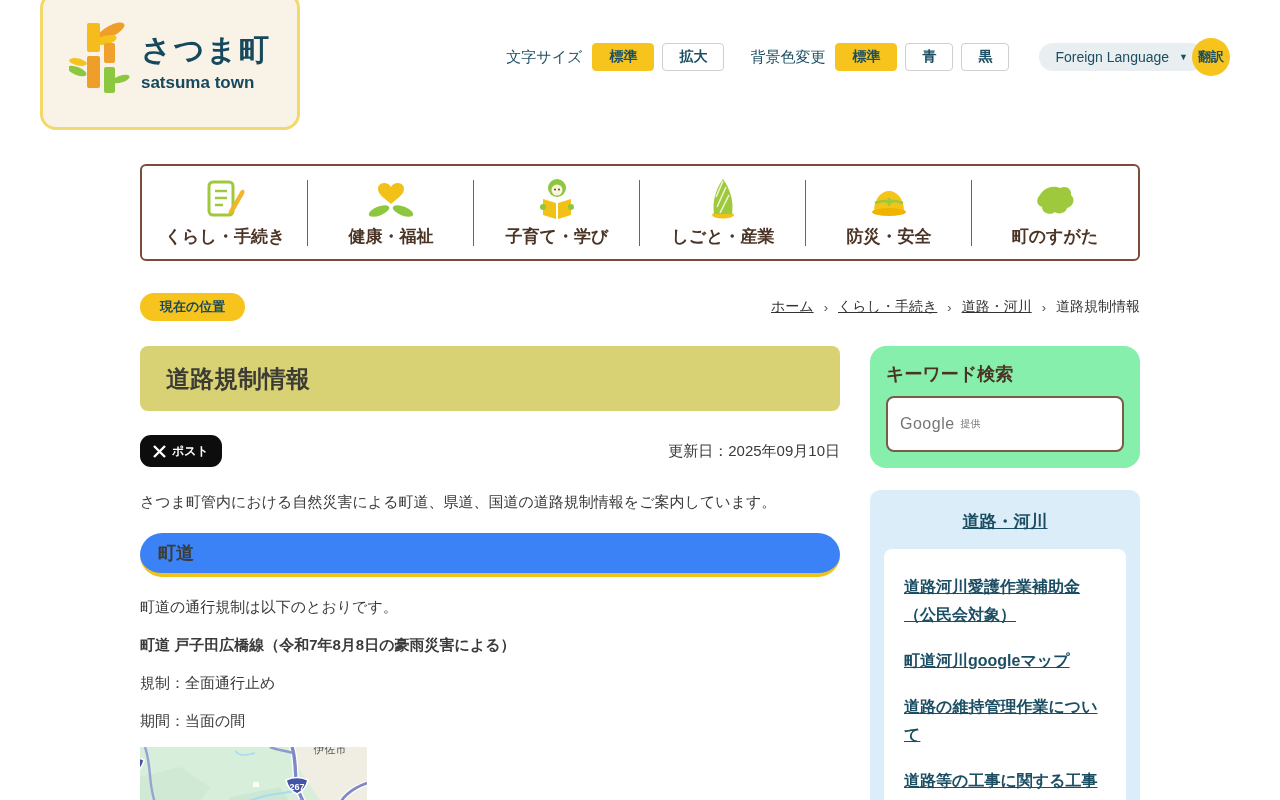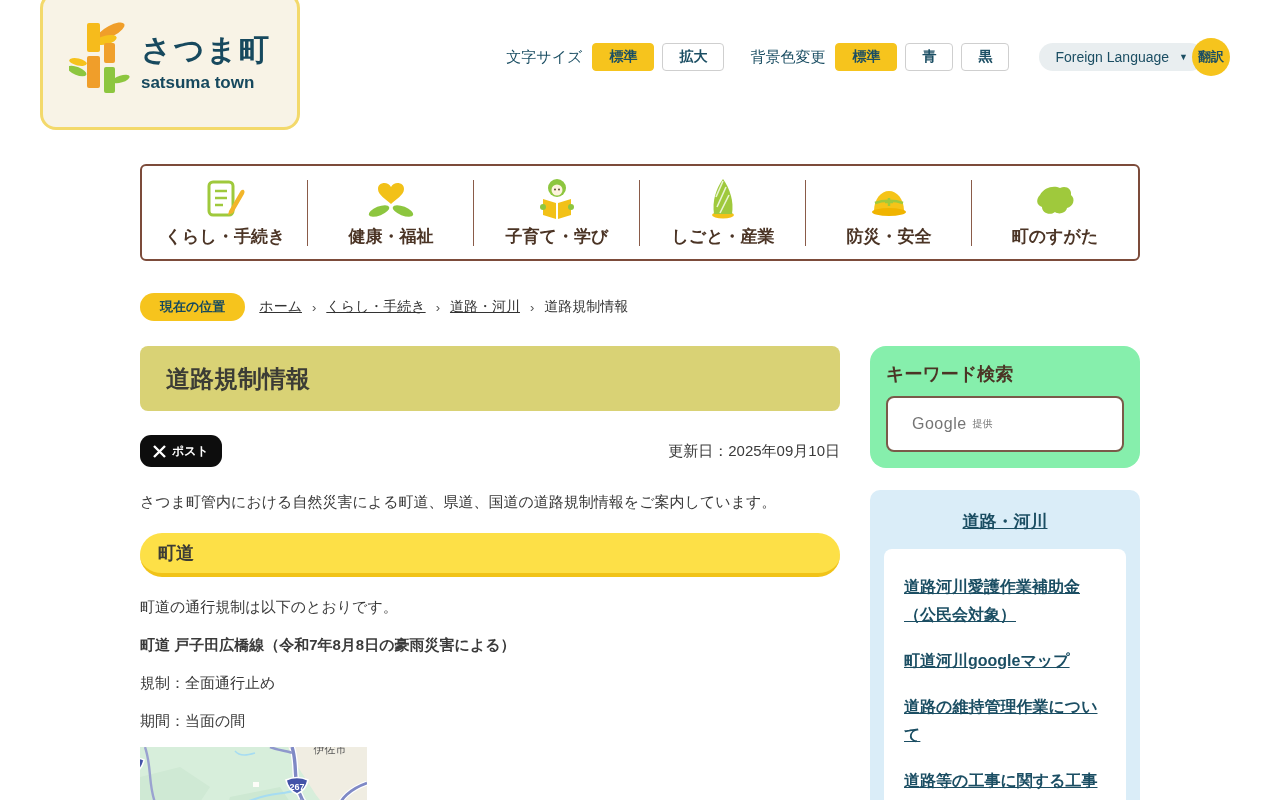--- a/index.html
+++ b/index.html
@@ -32,21 +32,21 @@
   .main-nav { margin:34px 140px 0; height:97px; border:2px solid #7c4b3a;
     border-radius:6px; display:flex; background:#fff; }
   .nav-item { flex:1; position:relative; display:flex; flex-direction:column;
     align-items:center; justify-content:center; gap:4px; cursor:pointer; }
   .nav-item:not(:last-child)::after { content:""; position:absolute; right:0; top:14px;
     width:1px; height:66px; background:#8a5b49; }
   .nav-icon { height:44px; display:flex; align-items:flex-end; justify-content:center; }
   .nav-label { font-size:17px; font-weight:bold; color:#4b3425; }
 
   
-  .breadcrumb { margin:33px 140px 3px; display:flex; align-items:center; gap:14px; height:26px; }
+  .breadcrumb { margin:33px 140px 3px; display:flex; align-items:center; gap:14px; height:26px;justify-content:space-between; }
   .crumb-badge { background:#f6c41d; color:#17495e; font-size:13px; font-weight:bold;
     padding:5px 20px; border-radius:14px; }
   .crumb-list { display:flex; align-items:center; gap:10px; font-size:14px; color:#333; }
   .crumb-list a { color:#333; text-decoration:underline; cursor:pointer; }
   .crumb-sep { color:#555; font-size:13px; }
 
   
   .content { margin:26px 140px 0; display:flex; gap:30px; align-items:flex-start; }
   .main-col { width:700px; }
   .side-col { width:270px; }
@@ -55,33 +55,33 @@
   .page-title { height:65px; background:#d9d275; border-radius:8px; display:flex;
     align-items:center; padding-left:26px; font-size:24px; font-weight:bold;
     color:#3c3c35; margin-bottom:24px; }
   .meta-row { display:flex; justify-content:space-between; align-items:center;
     margin-bottom:24px; }
   .x-post { background:#0d0d0d; color:#fff; border-radius:11px; height:21px;
     display:inline-flex; align-items:center; gap:6px; padding:16px 13px;
     font-size:12px; font-weight:bold; cursor:pointer; }
   .updated { font-size:15px; color:#3a3a3a; }
   .intro { font-size:15px; line-height:22px; margin-bottom:20px; }
-  .section-head { background:#fde047; border-bottom:4px solid #f1c318;
+  .section-head { background:#3b82f6; border-bottom:4px solid #f1c318;
     padding:8px 18px; font-size:18px; font-weight:bold; color:#3c3c35;
     margin-bottom:18px;border-radius:22px; }
   .body-line { font-size:15px; line-height:24px; margin-bottom:14px; }
   .body-line.bold { font-weight:bold; }
   .map-embed { width:227px; height:90px; margin-top:12px; overflow:hidden;
     position:relative; cursor:pointer; }
 
   
   .search-box { background:#86efac; border-radius:16px; padding:16px; margin-bottom:22px; }
   .search-head { font-size:18px; font-weight:bold; color:#4b3425; margin-bottom:10px; }
   .search-input { background:#fff; border:2px solid #7a5a49; border-radius:8px;
-    height:56px; display:flex; align-items:center; padding-left:24px; gap:6px; cursor:text; }
+    height:56px; display:flex; align-items:center; padding-left:12px; gap:6px; cursor:text; }
   .g-logo { font-size:16px; color:#757575; letter-spacing:.5px; }
   .g-note { font-size:10px; color:#757575; }
   .related-box { background:#daedf8; border-radius:10px; padding:16px 14px; }
   .related-head { text-align:center; margin:4px 0 16px; }
   .related-head a { font-size:17px; font-weight:bold; color:#1b4e63;
     text-decoration:underline; cursor:pointer; }
   .related-inner { background:#fff; border-radius:8px; padding:6px 20px; }
   .related-inner a { display:block; font-size:16px; font-weight:bold; color:#1b4e63;
     text-decoration:underline; line-height:28px; margin:18px 0; cursor:pointer; }
 </style>

